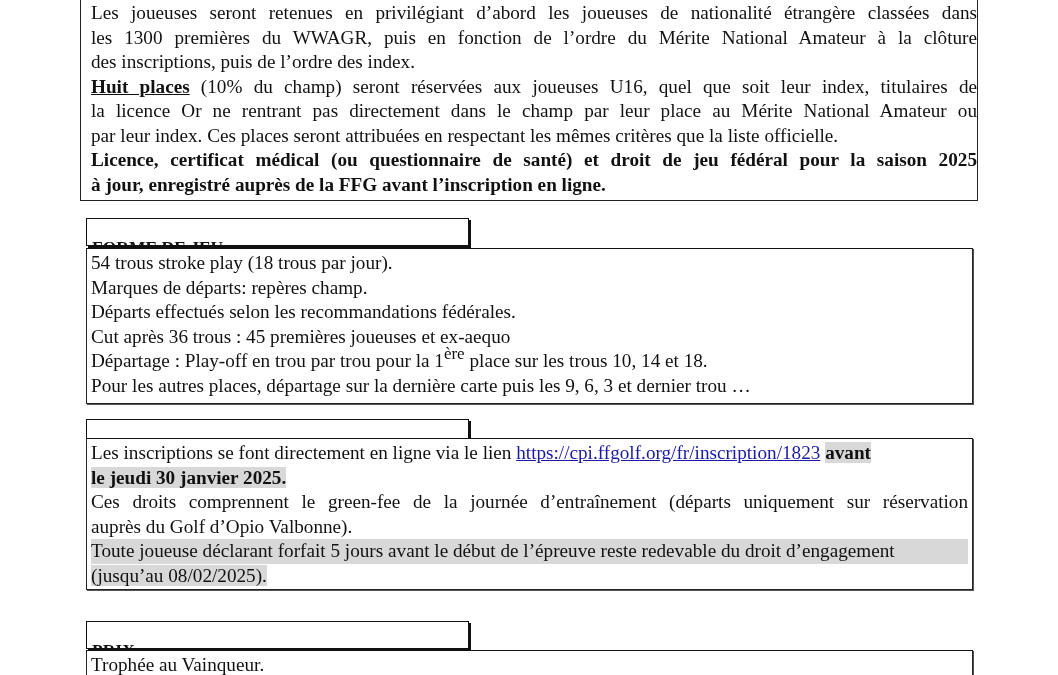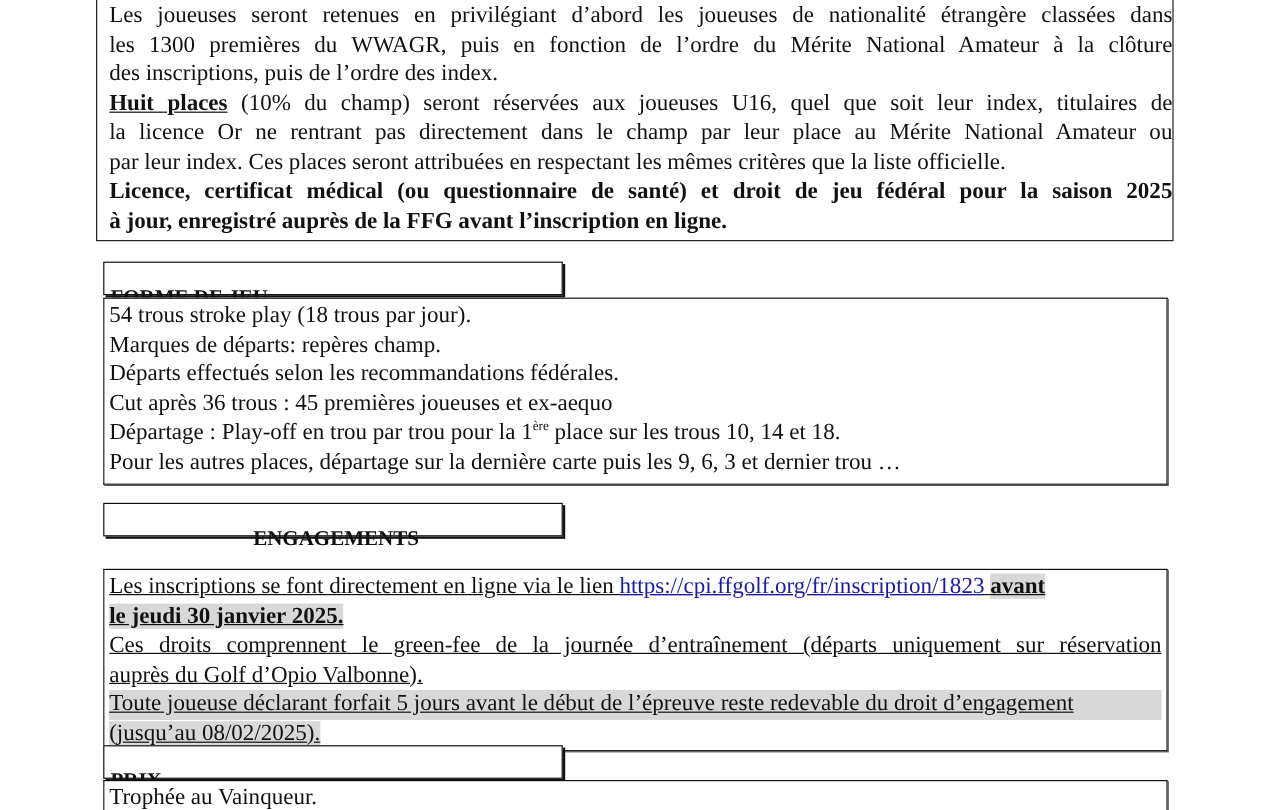--- a/index.html
+++ b/index.html
@@ -60,21 +60,21 @@
       overflow: hidden;
     }
     .b { font-weight: bold; }
     .u { text-decoration: underline; }
     .hl { background: #d8d8d8; }
     a.link {
       color: #1a1aa6;
       text-decoration: underline;
     }
     sup.exp {
-      font-size: 11px;
+      font-size: 17px;
       vertical-align: 8px;
       line-height: 0;
     }
   </style>
 </head>
 <body>
 
 <div class="box top-box">
   <span class="line just">Les joueuses seront retenues en privilégiant d’abord les joueuses de nationalité étrangère classées dans</span>
   <span class="line just">les 1300 premières du WWAGR, puis en fonction de l’ordre du Mérite National Amateur à la clôture</span>
@@ -94,21 +94,21 @@
   <span class="line">Marques de départs: repères champ.</span>
   <span class="line">Départs effectués selon les recommandations fédérales.</span>
   <span class="line">Cut après 36 trous : 45 premières joueuses et ex-aequo</span>
   <span class="line"><span>Départage : Play-off en trou par trou pour la 1</span><sup class="exp">ère</sup><span> place sur les trous 10, 14 et 18.</span></span>
   <span class="line">Pour les autres places, départage sur la dernière carte puis les 9, 6, 3 et dernier trou …</span>
 </div>
 
 <div class="box header-box" style="top:419px;text-align:center;">
   <span>ENGAGEMENTS</span>
 </div>
-<div class="box content-box" style="top:474px; height:152px;text-decoration:underline;">
+<div class="box content-box" style="top:438px; height:152px;">
   <span class="line"><span>Les inscriptions se font directement en ligne via le lien </span><a class="link" href="#">https://cpi.ffgolf.org/fr/inscription/1823</a> <span class="b hl">avant</span></span>
   <span class="line"><span class="b hl">le jeudi 30 janvier 2025.</span></span>
   <span class="line just">Ces droits comprennent le green-fee de la journée d’entraînement (départs uniquement sur réservation</span>
   <span class="line">auprès du Golf d’Opio Valbonne).</span>
   <span class="line hl">Toute joueuse déclarant forfait 5 jours avant le début de l’épreuve reste redevable du droit d’engagement</span>
   <span class="line"><span class="hl">(jusqu’au 08/02/2025).</span></span>
 </div>
 
 <div class="box header-box" style="top:621px;">
   <span>PRIX</span>

